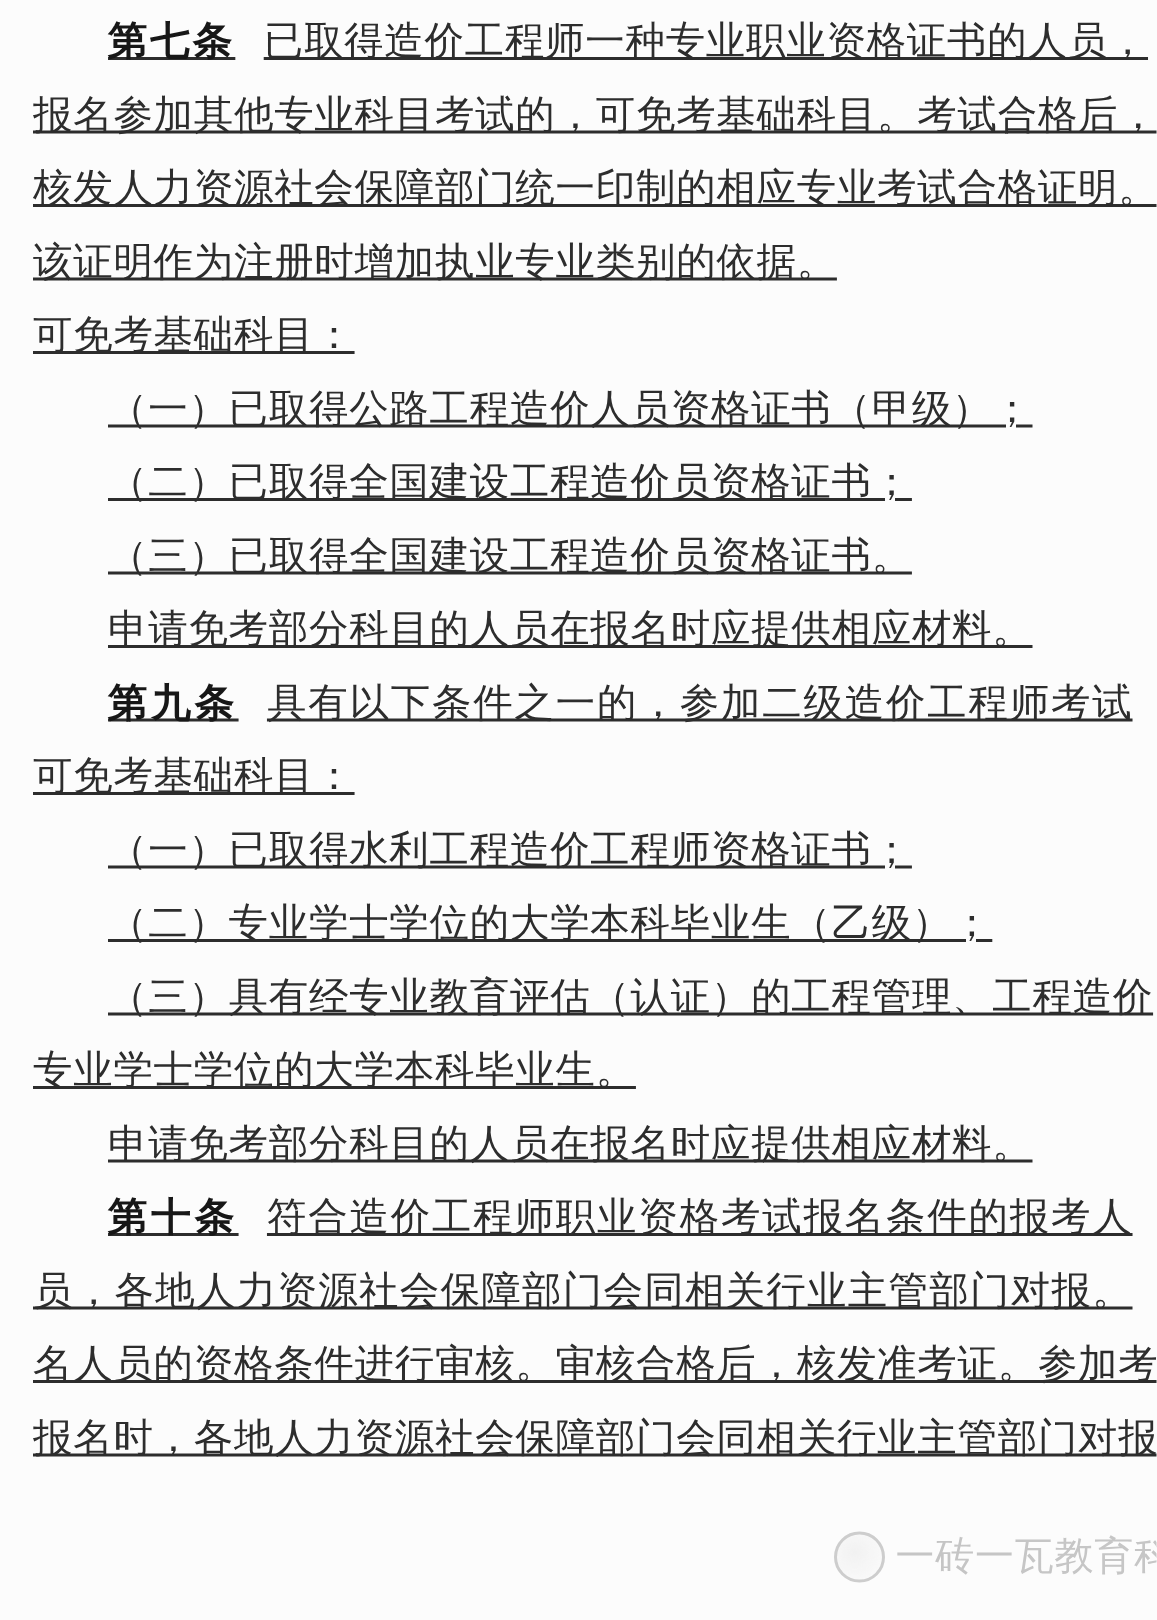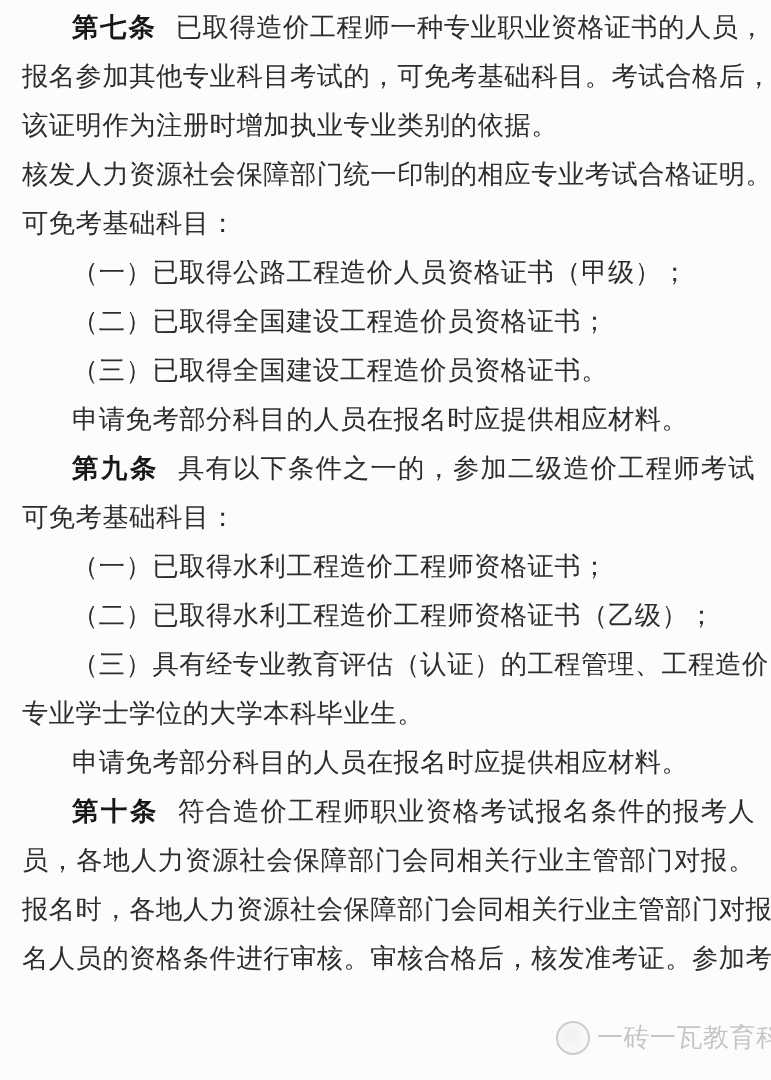--- a/index.html
+++ b/index.html
@@ -19,20 +19,21 @@
   .para { margin: 0; }
   .line {
     width: 733px;
     height: 49px;
     line-height: 49px;
     font-size: 26.3px;
     color: #2d2d2d;
     white-space: nowrap;
     text-align: left;
     letter-spacing: 0.5px;
+    text-decoration: underline;
   }
   .line.fill {
     text-align: justify;
     text-align-last: justify;
     text-justify: inter-character;
   }
   .line.indent { text-indent: 50px; }
   .article-label {
     font-weight: 700;
     color: #171717;
@@ -65,22 +66,22 @@
     text-shadow: 0 0 2px rgba(255,255,255,0.6);
   }
 </style>
 </head>
 <body>
 
 <div class="page">
     <div class="para">
       <div class="line fill indent"><span class="article-label">第七条</span><span>已取得造价工程师一种专业职业资格证书的人员，</span></div>
       <div class="line fill">报名参加其他专业科目考试的，可免考基础科目。考试合格后，</div>
+      <div class="line fill">核发人力资源社会保障部门统一印制的相应专业考试合格证明。</div>
       <div class="line">该证明作为注册时增加执业专业类别的依据。</div>
-      <div class="line fill">核发人力资源社会保障部门统一印制的相应专业考试合格证明。</div>
     </div>
     <div class="para">
       <div class="line">可免考基础科目：</div>
     </div>
     <div class="para">
       <div class="line indent">（一）已取得公路工程造价人员资格证书（甲级）；</div>
     </div>
     <div class="para">
       <div class="line indent">（二）已取得全国建设工程造价员资格证书；</div>
     </div>
@@ -91,33 +92,33 @@
       <div class="line indent">申请免考部分科目的人员在报名时应提供相应材料。</div>
     </div>
     <div class="para">
       <div class="line fill indent"><span class="article-label">第九条</span><span>具有以下条件之一的，参加二级造价工程师考试</span></div>
       <div class="line">可免考基础科目：</div>
     </div>
     <div class="para">
       <div class="line indent">（一）已取得水利工程造价工程师资格证书；</div>
     </div>
     <div class="para">
-      <div class="line indent">（二）已取得水利工程造价工程师资格证书（乙级）；</div>
+      <div class="line indent">（二）专业学士学位的大学本科毕业生（乙级）；</div>
     </div>
     <div class="para">
       <div class="line fill indent">（三）具有经专业教育评估（认证）的工程管理、工程造价</div>
       <div class="line">专业学士学位的大学本科毕业生。</div>
     </div>
     <div class="para">
       <div class="line indent">申请免考部分科目的人员在报名时应提供相应材料。</div>
     </div>
     <div class="para">
       <div class="line fill indent"><span class="article-label">第十条</span><span>符合造价工程师职业资格考试报名条件的报考人</span></div>
       <div class="line fill">员，各地人力资源社会保障部门会同相关行业主管部门对报。</div>
+      <div class="line fill">名人员的资格条件进行审核。审核合格后，核发准考证。参加考</div>
       <div class="line fill">报名时，各地人力资源社会保障部门会同相关行业主管部门对报</div>
-      <div class="line fill">名人员的资格条件进行审核。审核合格后，核发准考证。参加考</div>
     </div>
   </div>
 
 <div class="watermark">
   <span class="wm-circle"></span>
   <span class="wm-text">一砖一瓦教育科技</span>
 </div>
 
 </body></html>

